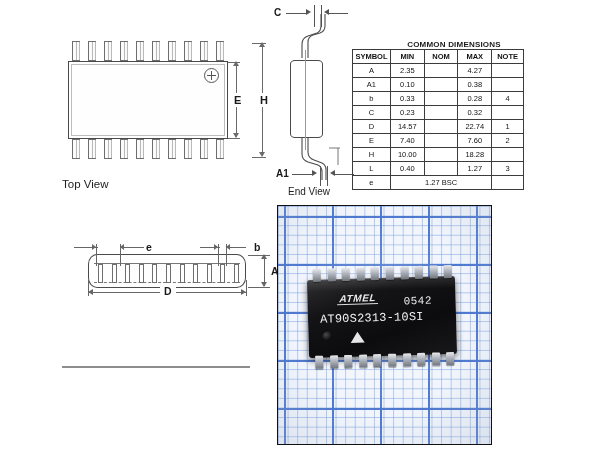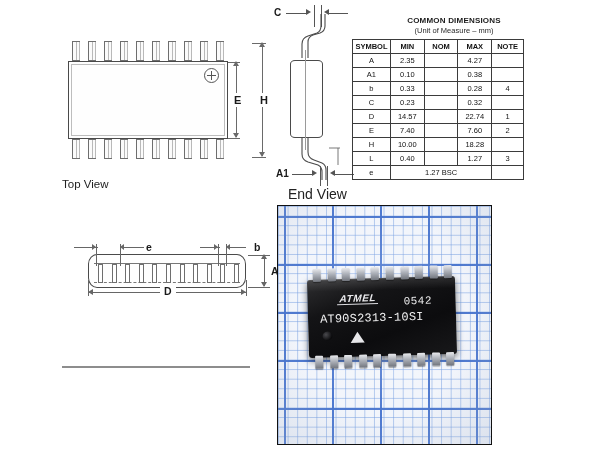--- a/index.html
+++ b/index.html
@@ -59,21 +59,21 @@
 
   
   #endview { position:absolute; left:272px; top:2px; width:88px; height:196px; }
   #ev-body {
     position:absolute; left:18px; top:58px; width:33px; height:78px;
     border:1.1px solid #4a4a4a; border-radius:5px/4px; background:#fff;
   }
   #ev-centerline {
     position:absolute; left:33px; top:48px; width:1px; height:100px; background:#9a9a9a;
   }
-  #ev-caption { position:absolute; left:12px; top:182px; font-size:14px; color:#222; }
+  #ev-caption { position:absolute; left:12px; top:182px; font-size:10px; color:#222; }
 
   
   #sideview { position:absolute; left:58px; top:232px; width:228px; height:78px; }
   #sv-body {
     position:absolute; left:30px; top:22px; width:158px; height:34px;
     border:1.1px solid #4a4a4a; border-radius:9px/10px; background:#fefefe;
   }
   #sv-inner {
     position:absolute; left:36px; top:31px; width:146px; height:20px;
     border-top:1px solid #777; border-bottom:1px dashed #777;
@@ -88,21 +88,21 @@
     position:absolute; left:108px; top:334px;
     font-family:"Liberation Serif", serif;
     font-weight:bold; font-style:italic; font-size:26px;
     letter-spacing:0.5px; color:#0d0d0d;
   }
   #pkgname-rule {
     position:absolute; left:62px; top:366px; width:188px; height:1.5px; background:#8d8d8d;
   }
 
   
-  #tbl-wrap { position:absolute; left:352px; top:16px; width:204px; }
+  #tbl-wrap { position:absolute; left:352px; top:40px; width:204px; }
   #tbl-title {
     text-align:center; font-size:8px; font-weight:bold;
     color:#1b1b1b; letter-spacing:0.2px;
   }
   #tbl-sub { text-align:center; font-size:7.5px; color:#2a2a2a; margin-top:1px; margin-bottom:4px; }
   table#dims {
     border-collapse:collapse; width:172px;
     font-size:7.5px; color:#121212;
   }
   table#dims th, table#dims td {
@@ -316,21 +316,20 @@
     <div style="position:absolute; left:183px; top:56.5px; width:0;height:0;border-top:3px solid transparent;border-bottom:3px solid transparent;border-left:5px solid #666;"></div>
     <div class="vdim" style="left:30px; top:48px; height:16px; background:#666;"></div>
     <div class="vdim" style="left:188px; top:48px; height:16px; background:#666;"></div>
     <div class="lbl" style="left:102px; top:53px; font-size:10.5px; font-weight:bold; background:#fff; padding:0 4px;">D</div>
   </div>
 
   <div id="pkgname-rule"></div>
 
   <div id="tbl-wrap">
     <div id="tbl-title">COMMON DIMENSIONS</div>
-    <div id="tbl-sub">(Unit of Measure – mm)</div>
     <table id="dims">
       <thead>
         <tr>
           <th class="c-sym">SYMBOL</th>
           <th class="c-min">MIN</th>
           <th class="c-nom">NOM</th>
           <th class="c-max">MAX</th>
           <th class="c-note">NOTE</th>
         </tr>
       </thead>

